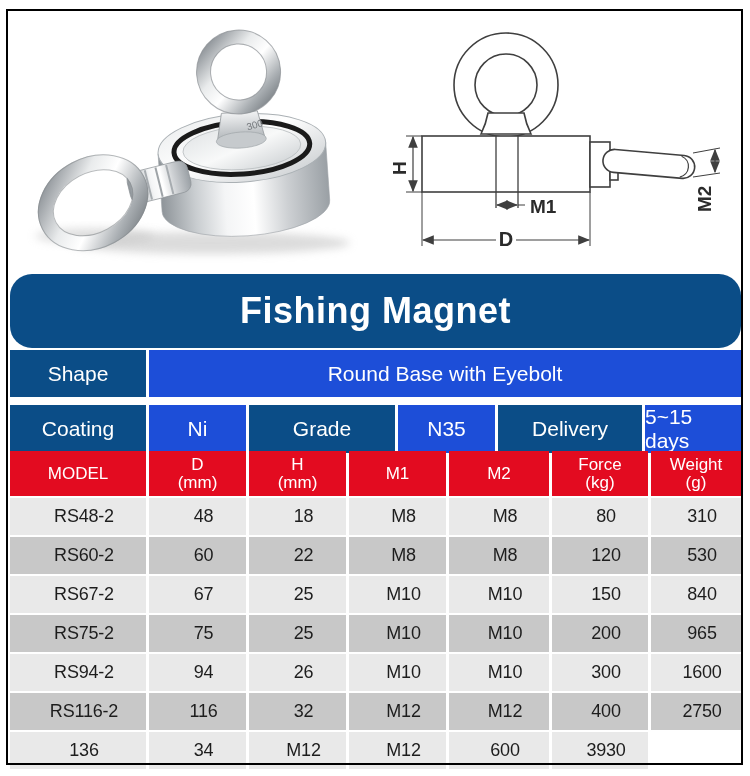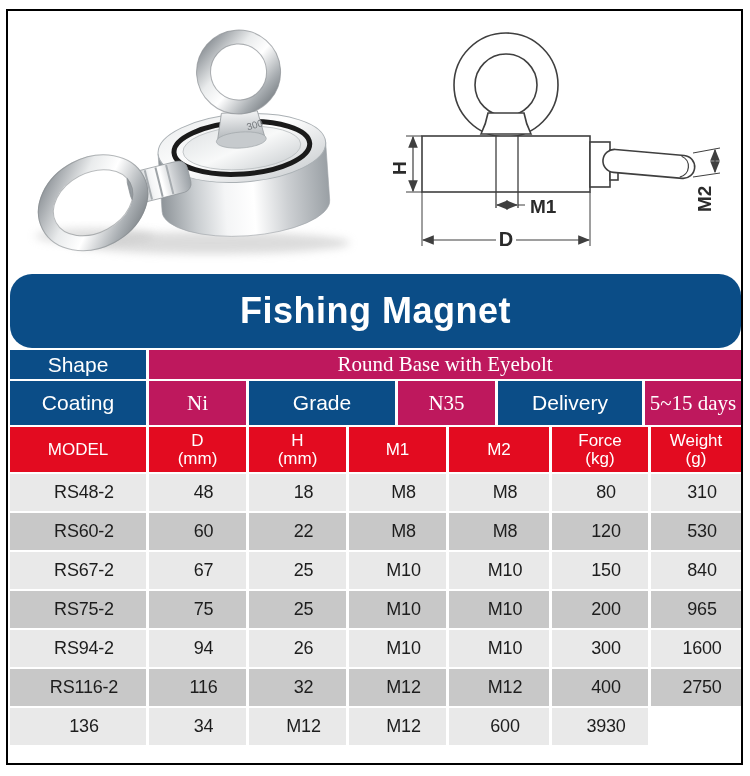--- a/index.html
+++ b/index.html
@@ -6,26 +6,26 @@
   .canvas{position:relative;width:750px;height:776px;background:#ffffff;overflow:hidden;
           font-family:"Liberation Sans","DejaVu Sans",sans-serif;}
   .frame{position:absolute;left:6px;top:9px;width:737px;height:756px;
          border:2px solid #000;box-sizing:border-box;pointer-events:none;z-index:5;}
   .photo-svg{position:absolute;left:0;top:0;width:375px;height:272px;}
   .drawing-svg{position:absolute;left:375px;top:0;width:375px;height:272px;}
   .sheet{position:absolute;left:10px;top:274px;width:731px;background:#fff;z-index:2;}
   .title-band{height:74px;background:#0b4d87;color:#fff;display:flex;align-items:center;
               justify-content:center;font-size:36px;font-weight:bold;letter-spacing:.5px;
               margin-bottom:2px;border-radius:22px;}
-  .row-shape{display:grid;grid-template-columns:136px 592px;column-gap:3px;height:29px;margin-bottom:2px;}
+  .row-shape{display:grid;grid-template-columns:136px 592px;column-gap:3px;height:47px;margin-bottom:8px;}
   .row-coating{display:grid;grid-template-columns:136px 97px 146px 97px 144px 96px;column-gap:3px;
                height:44px;margin-bottom:2px;}
   .bcell{display:flex;align-items:center;justify-content:center;color:#fff;font-size:21px;}
   .blab{background:#0b4d87;}
-  .bval{background:#be185d;font-family:Liberation Serif, serif;}
+  .bval{background:#1d4ed8;}
   .thead{display:grid;grid-template-columns:136px 97px 97px 97px 100px 96px 90px;column-gap:3px;
          height:45px;margin-bottom:2px;}
   .hcell{background:#e30b20;color:#fff;display:flex;flex-direction:column;align-items:center;
          justify-content:center;font-size:17px;line-height:18px;}
   .hcell span{display:block;}
   .tbody{display:grid;grid-template-columns:136px 97px 97px 97px 100px 96px 90px;
          grid-auto-rows:37px;gap:2px 3px;background:#fff;}
   .cell{display:flex;align-items:center;justify-content:center;font-size:18px;color:#1d1d1d;
         letter-spacing:-0.2px;padding-left:12px;}
   .cell.light{background:#e9e9e9;}

